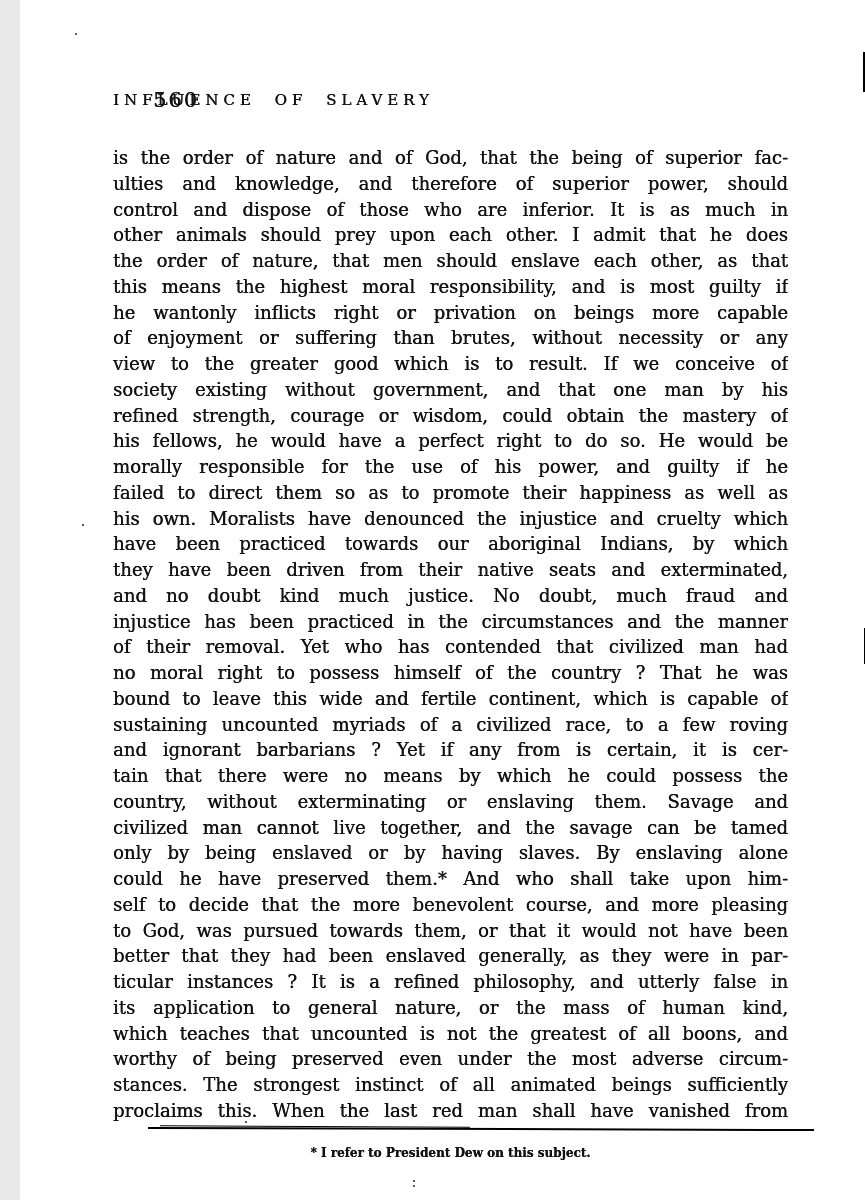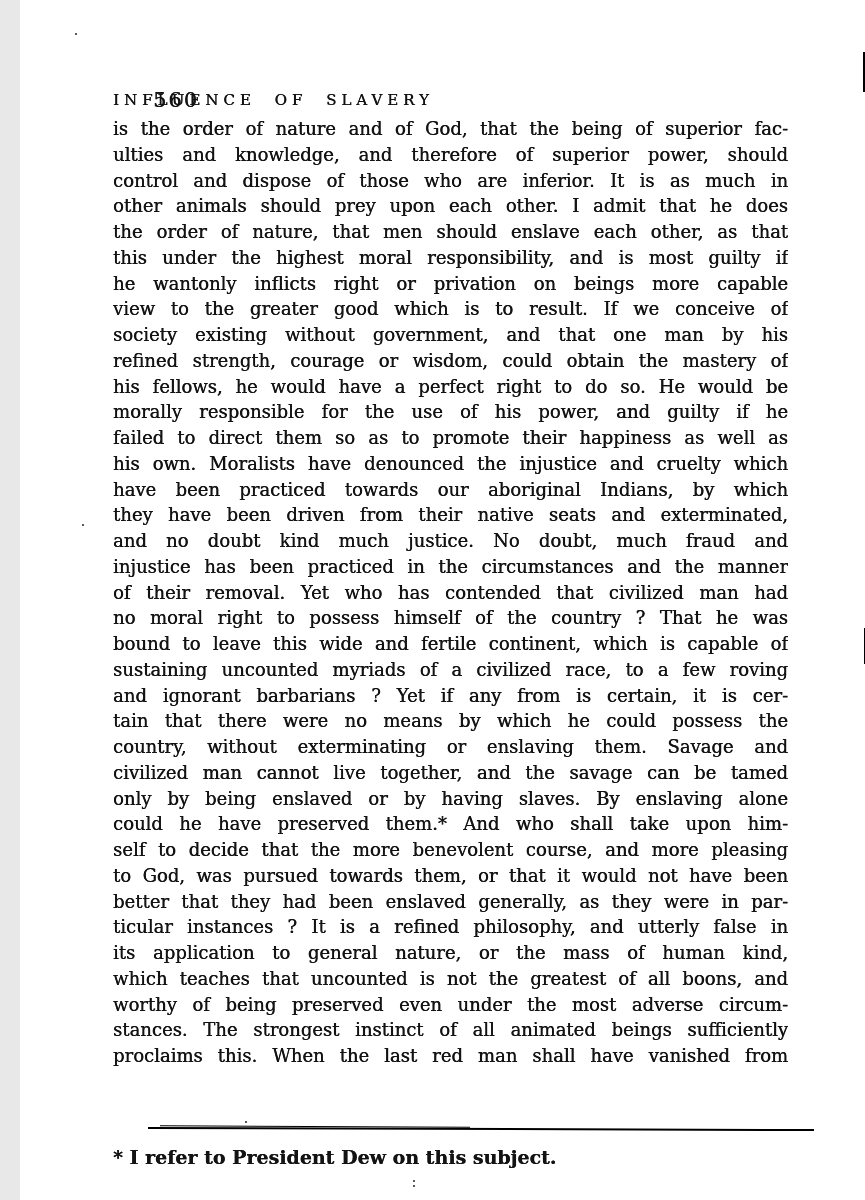--- a/index.html
+++ b/index.html
@@ -28,21 +28,21 @@
     width: 675px;
     text-align: left;
     font-size: 15px;
     letter-spacing: 5px;
     word-spacing: 9px;
     text-shadow: 0.4px 0 0 currentColor;
   }
   .body-text {
     position: absolute;
     left: 93px;
-    top: 116px;
+    top: 145px;
     width: 675px;
   }
   .text-line {
     height: 25.75px;
     line-height: 25.75px;
     font-size: 18px;
     text-align: justify;
     text-align-last: justify;
     overflow: hidden;
     text-shadow: 0.35px 0 0 currentColor;
@@ -63,21 +63,22 @@
     width: 310px;
     height: 1px;
     background: #000;
     transform: rotate(0.25deg);
   }
   .footnote {
     position: absolute;
     left: 93px;
     top: 1146px;
     width: 675px;
-    font-size: 19px;
+    text-align: center;
+    font-size: 12px;
     font-weight: bold;
     text-shadow: 0.2px 0 0 currentColor;
   }
   .artifact { position: absolute; background: #000; }
   .speck { position: absolute; background: #222; border-radius: 50%; }
 </style>
 </head>
 <body>
 
 <div class="page">
@@ -85,22 +86,23 @@
   <span class="page-number">560</span>
 
   <div class="running-header">INFLUENCE OF SLAVERY</div>
 
   <div class="body-text">
       <div class="text-line">is the order of nature and of God, that the being of superior fac-</div>
       <div class="text-line">ulties and knowledge, and therefore of superior power, should</div>
       <div class="text-line">control and dispose of those who are inferior.  It is as much in</div>
       <div class="text-line">other animals should prey upon each other.  I admit that he does</div>
       <div class="text-line">the order of nature, that men should enslave each other, as that</div>
-      <div class="text-line">this under the highest moral responsibility, and is most guilty if</div>
+      <div class="text-line">this means the highest moral responsibility, and is most guilty if</div>
       <div class="text-line">he wantonly inflicts right or privation on beings more capable</div>
+      <div class="text-line">of enjoyment or suffering than brutes, without necessity or any</div>
       <div class="text-line">view to the greater good which is to result.  If we conceive of</div>
       <div class="text-line">society existing without government, and that one man by his</div>
       <div class="text-line">refined strength, courage or wisdom, could obtain the mastery of</div>
       <div class="text-line">his fellows, he would have a perfect right to do so.  He would be</div>
       <div class="text-line">morally responsible for the use of his power, and guilty if he</div>
       <div class="text-line">failed to direct them so as to promote their happiness as well as</div>
       <div class="text-line">his own.  Moralists have denounced the injustice and cruelty which</div>
       <div class="text-line">have been practiced towards our aboriginal Indians, by which</div>
       <div class="text-line">they have been driven from their native seats and exterminated,</div>
       <div class="text-line">and no doubt kind much justice.  No doubt, much fraud and</div>

